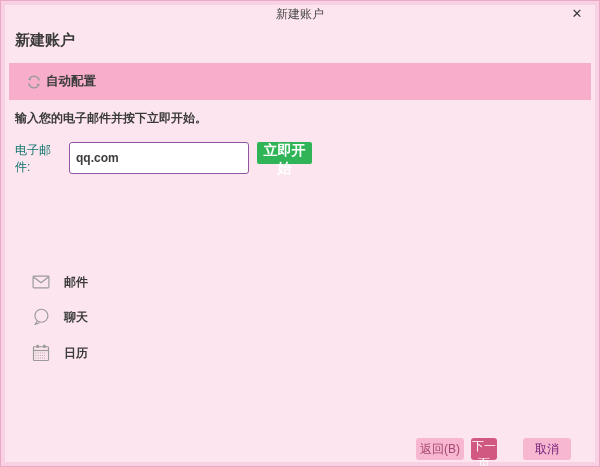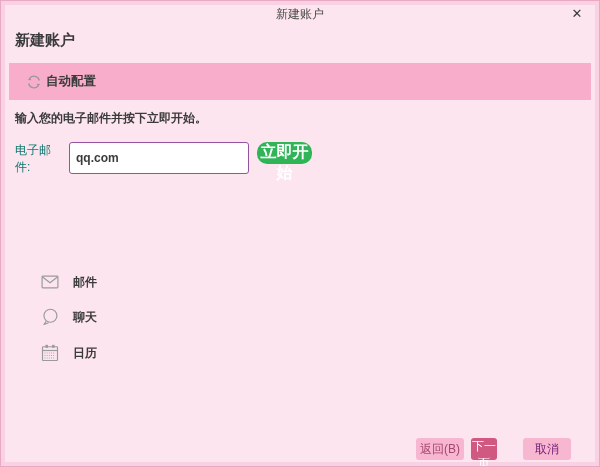--- a/index.html
+++ b/index.html
@@ -47,26 +47,26 @@
   }
   .email-input {
     position:absolute; left:68px; top:0; width:180px; height:22px;
     border:1px solid #9455a0; border-radius:3px; background:#ffffff;
     font-family: "Liberation Sans", "DejaVu Sans", sans-serif;
     font-size:12px; font-weight:bold; color:#3b3b3b; padding:15px 6px;
     outline:none;
   }
   .start-btn {
     position:absolute; left:256px; top:0; width:55px; height:22px;
-    background:#2fb457; border:none; border-radius:10px;
-    color:#ffffff; font-size:16px; font-weight:bold; cursor:pointer;
+    background:#2fb457; border:none; border-radius:2px;
+    color:#ffffff; font-size:14px; font-weight:bold; cursor:pointer;
     font-family: "Liberation Sans", "DejaVu Sans", sans-serif;
   }
   .feature-row {
-    position:absolute; left:17px; width:200px; height:26px;
+    position:absolute; left:8px; width:200px; height:26px;
     display:flex; align-items:center; cursor:pointer;
   }
   .feature-row .f-icon { margin-left:22px; width:20px; height:20px; flex:none; }
   .feature-label {
     margin-left:13px; font-size:12px; font-weight:bold; color:#3b3b3b;
   }
   .footer-btn {
     position:absolute; top:437px; height:22px;
     border:none; border-radius:3px; font-size:12px; cursor:pointer;
     font-family: "Liberation Sans", "DejaVu Sans", sans-serif;

